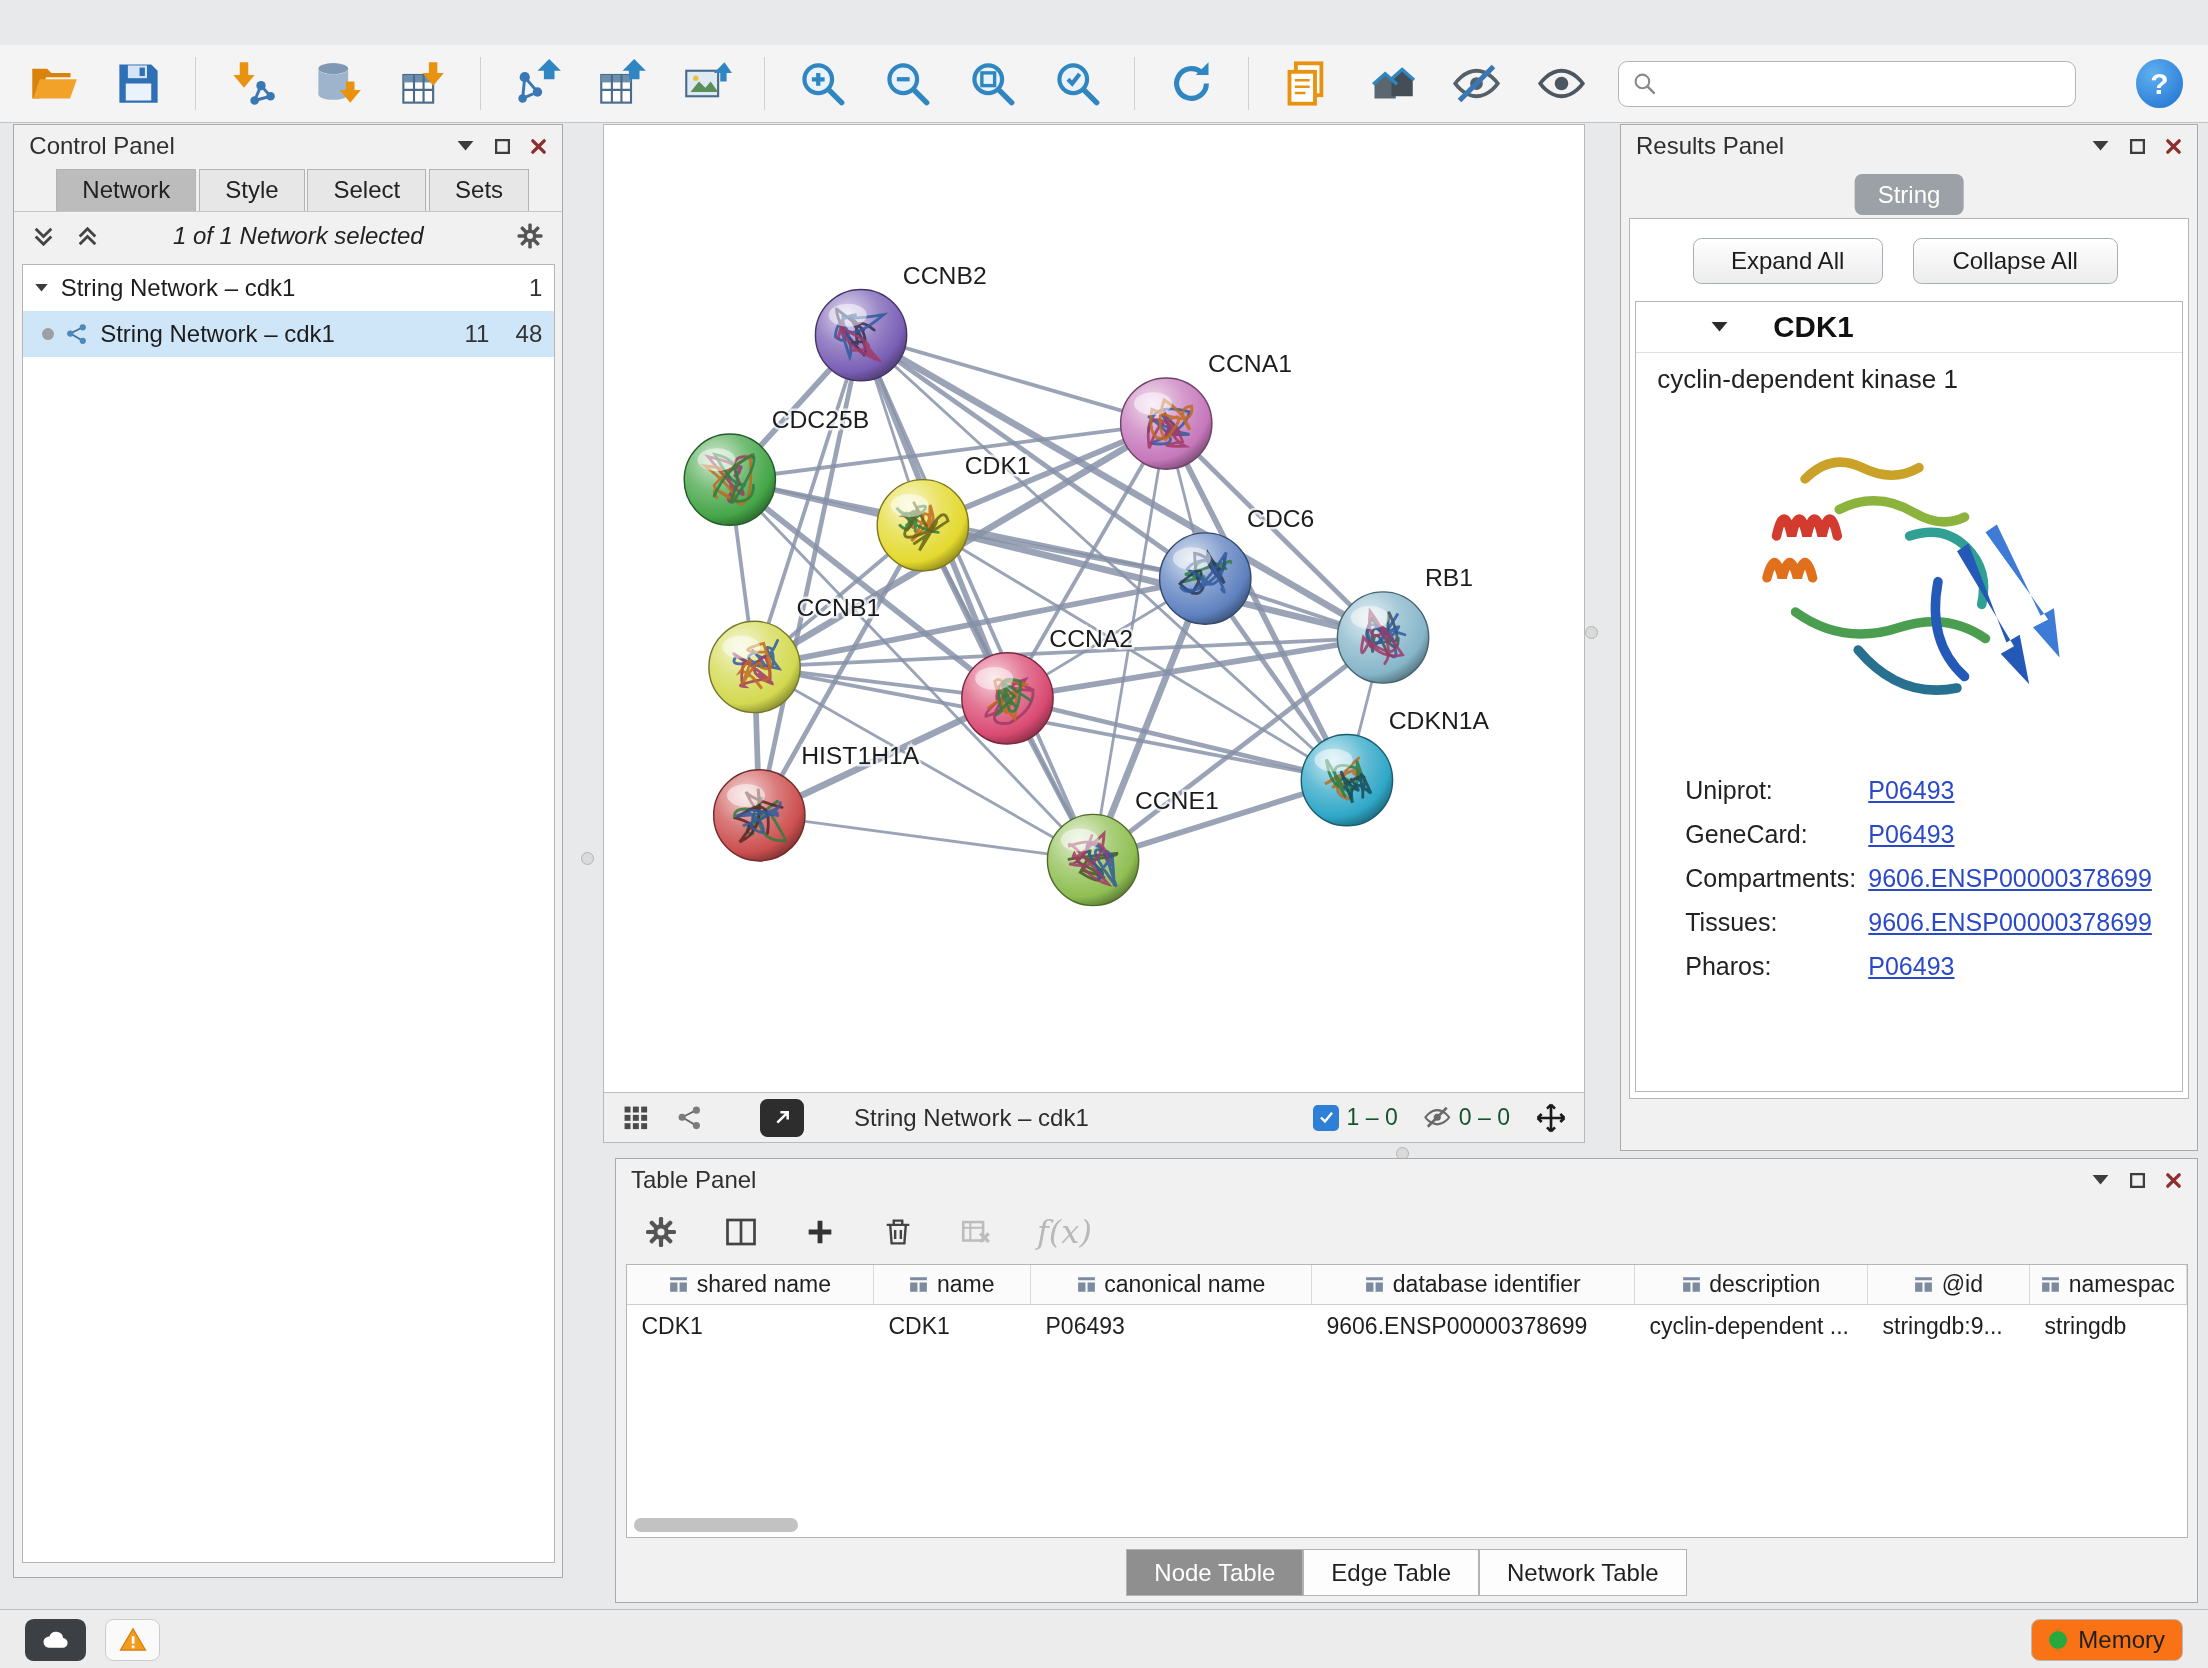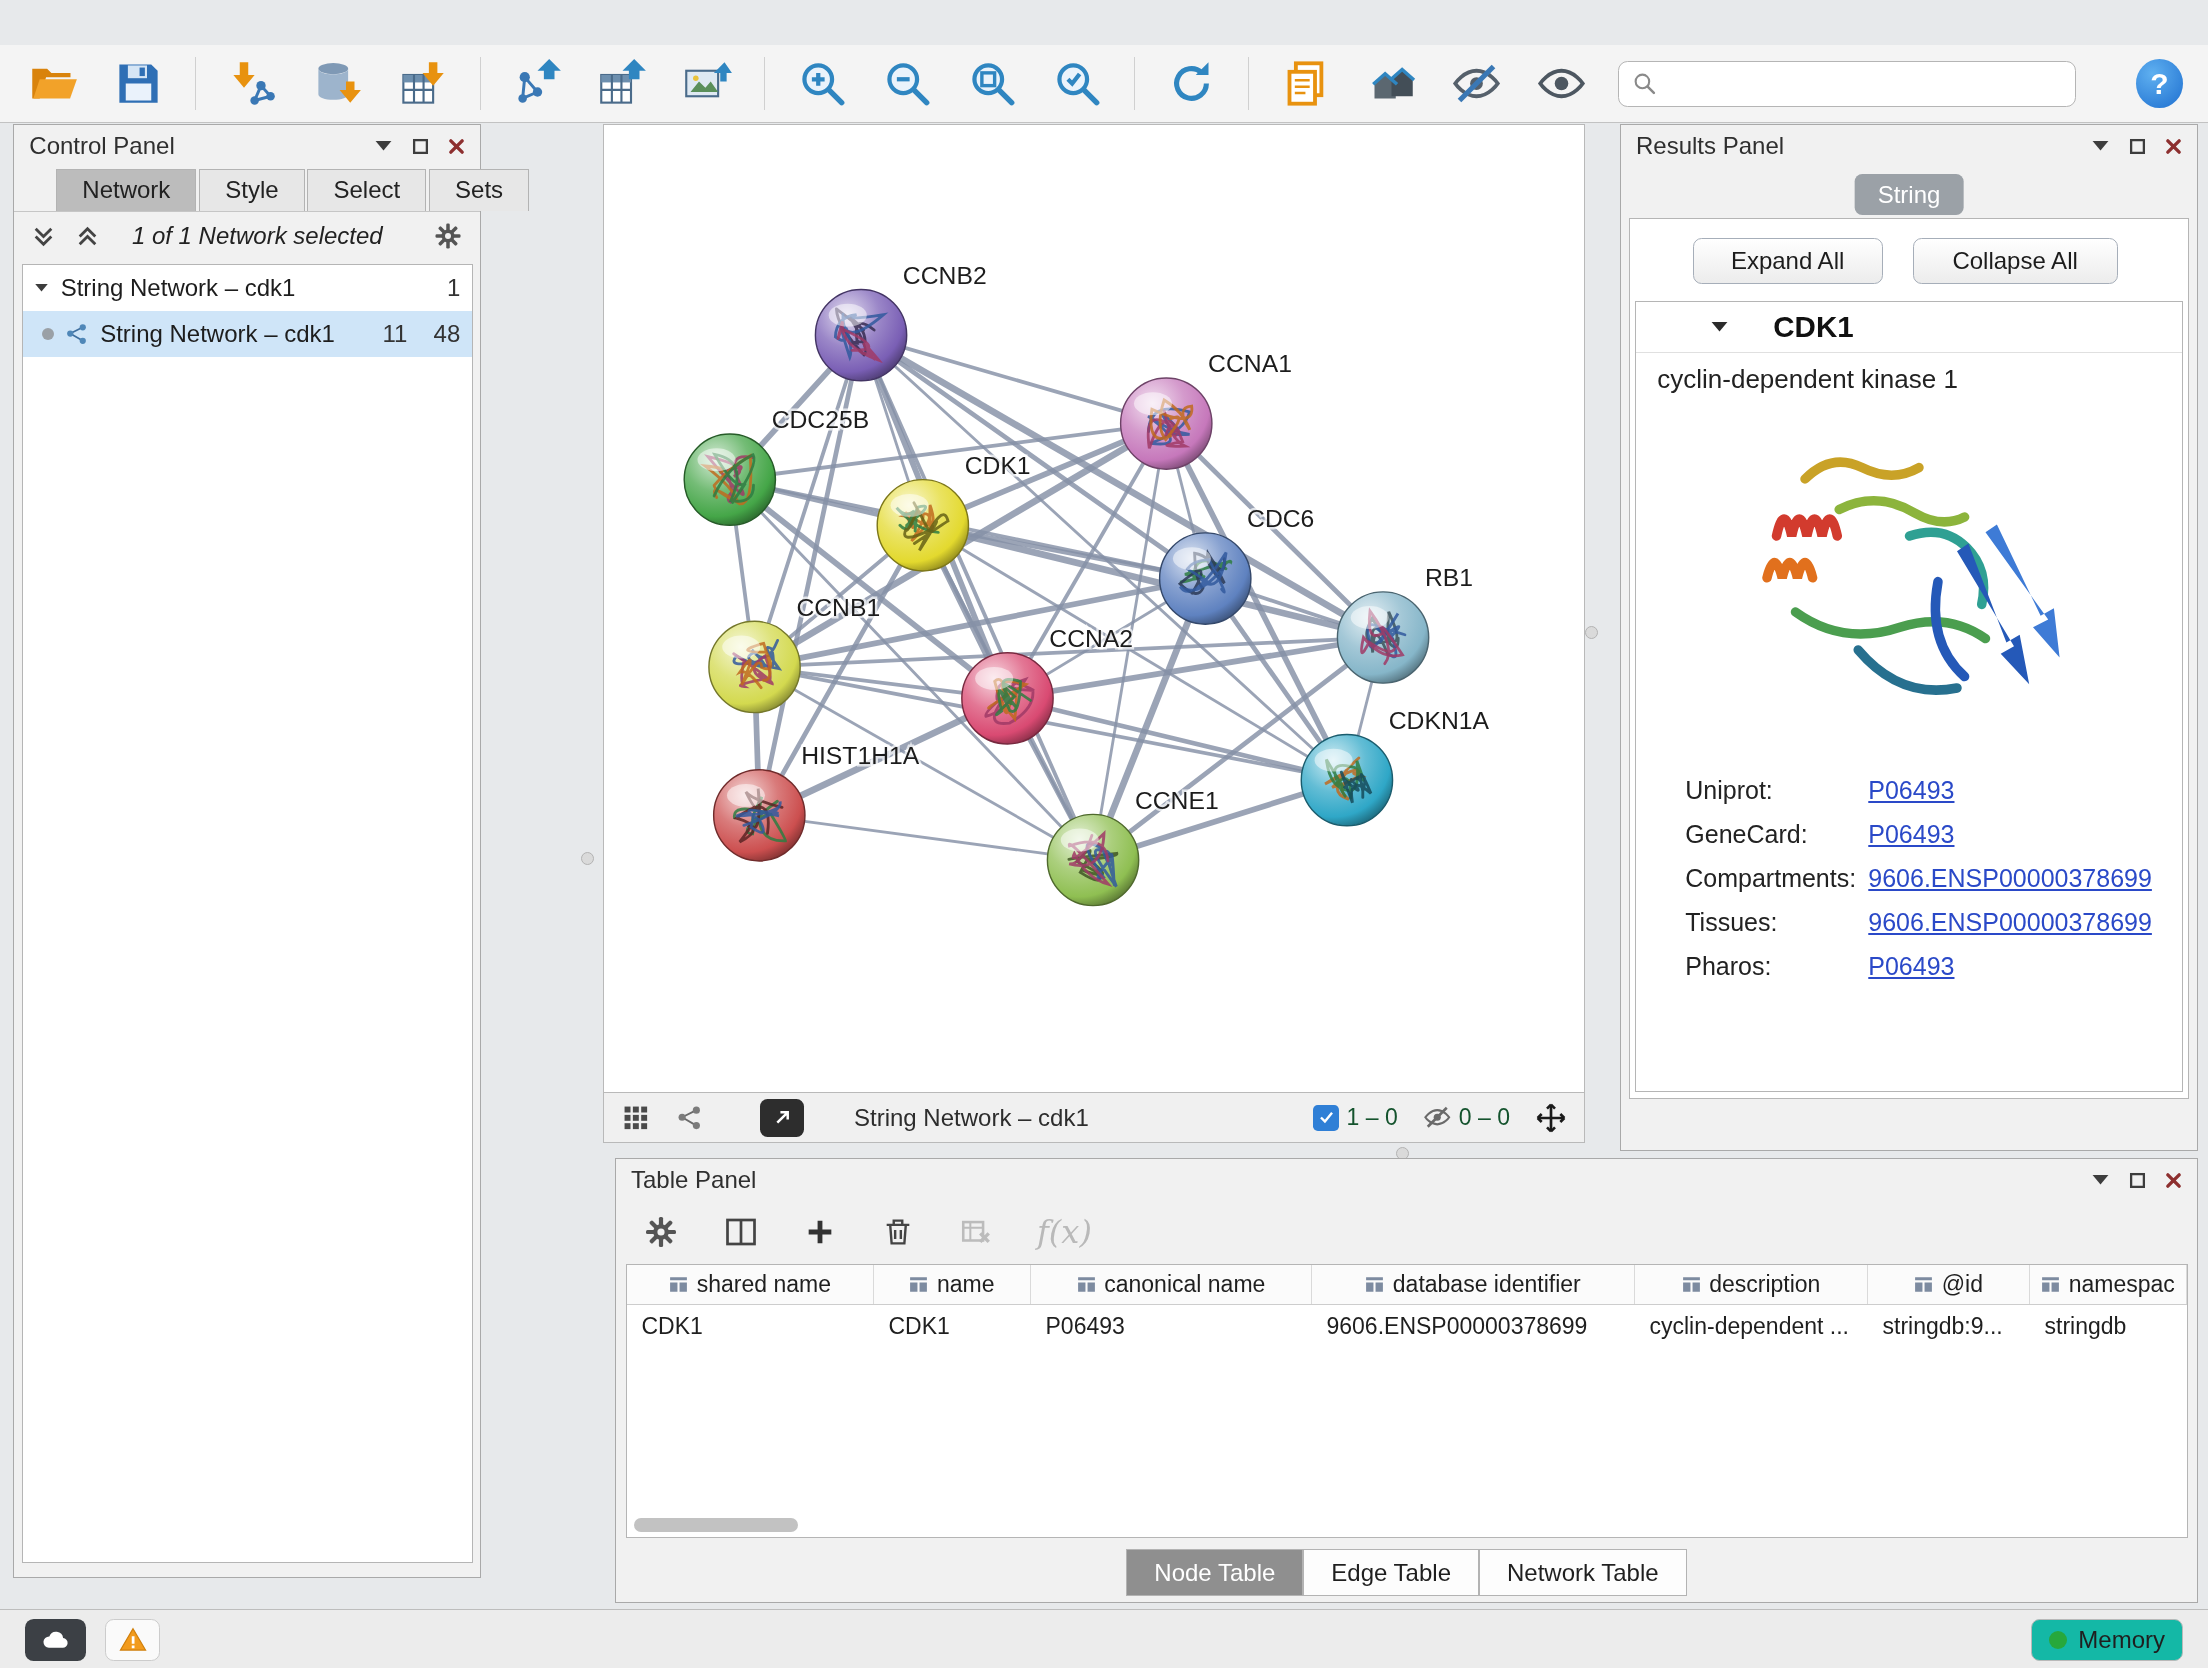--- a/index.html
+++ b/index.html
@@ -28,21 +28,21 @@
     background:radial-gradient(circle at 35% 30%, #5fb0f0, #1e6fd0); color:#fff; font-size:30px; font-weight:bold;
     display:flex; align-items:center; justify-content:center; font-family:"Liberation Sans",sans-serif; }
 
   
   .panel { position:absolute; background:#f1f1f1; border:1px solid #a9a9a9; }
   .phead { height:42px; display:flex; align-items:center; padding:0 15px; font-size:24px; color:#2f2f2f; }
   .phead .spacer { flex:1; }
   .ph-ic { margin-left:19px; display:flex; align-items:center; cursor:pointer; background:none; border:none; }
 
   
-  .control-panel { left:13.3px; top:124px; width:468px; height:1454px; }
+  .control-panel { left:13.3px; top:124px; width:550px; height:1454px; }
   .cp-tabs { display:flex; padding-left:42px; gap:2.9px; height:44px; align-items:flex-end; }
   .cp-tab { padding:6.7px 25px; font-size:24px; color:#222; background:#e7e7e7; border:1px solid #b3b3b3; border-bottom:none; cursor:pointer; }
   .cp-tab.active { background:#bcbcbc; }
   .cp-toolbar { height:49px; display:flex; align-items:center; padding:0 17px; border-top:1px solid #c6c6c6; }
   .cp-toolbar .sel-text { flex:1; text-align:center; font-size:24px; color:#222;font-style:italic; }
   .tree-box { margin:3.8px 7.6px 7.6px 7.6px; height:1299px; background:#fff; border:1px solid #b5b5b5; overflow:hidden; }
   .tree-row { height:46px; display:flex; align-items:center; padding:0 11.4px; font-size:24px; color:#1d1d1d; }
   .tree-row.selected { background:#cfe5f8; }
   .tree-row .lbl { flex:1; margin-left:11.4px; white-space:nowrap; overflow:hidden; }
   .tree-row .cnt { width:53px; text-align:right; color:#333; }
@@ -97,21 +97,21 @@
   .tp-tabs { position:absolute; left:0; right:0; top:390px; display:flex; justify-content:center; }
   .tp-tab { padding:8.6px 27px; font-size:24px; border:1px solid #b3b3b3; background:#fdfdfd; color:#1f1f1f; cursor:pointer; }
   .tp-tab.active { background:#8f8f8f; color:#fff; }
 
   
   .statusbar { position:absolute; left:0; right:0; top:1609px; height:59px; background:#ececec; border-top:1px solid #bdbdbd; }
   .cloudbtn { position:absolute; left:25px; top:8.6px; width:61px; height:42px; background:#3c4045; border:none; border-radius:8.6px;
     display:flex; align-items:center; justify-content:center; cursor:pointer; }
   .warnbtn { position:absolute; left:105px; top:8.6px; width:55px; height:42px; background:#fafafa; border:1px solid #cccccc; border-radius:8.6px;
     display:flex; align-items:center; justify-content:center; cursor:pointer; }
-  .membtn { position:absolute; right:25px; top:8.6px; height:42px; padding:12px 17px; background:#14b8a6; border:1px solid #b9b9b9; border-radius:8.6px;
+  .membtn { position:absolute; right:25px; top:8.6px; height:42px; padding:12px 17px; background:#f97316; border:1px solid #b9b9b9; border-radius:8.6px;
     display:flex; align-items:center; gap:11.4px; font-size:24px; color:#1f1f1f; cursor:pointer; font-family:"Liberation Sans",sans-serif; }
   .memdot { width:18px; height:18px; border-radius:50%; background:#27a83c; }
 </style>
 </head>
 <body>
 
 <div id="app">
 
 
   <div class="toolbar">

